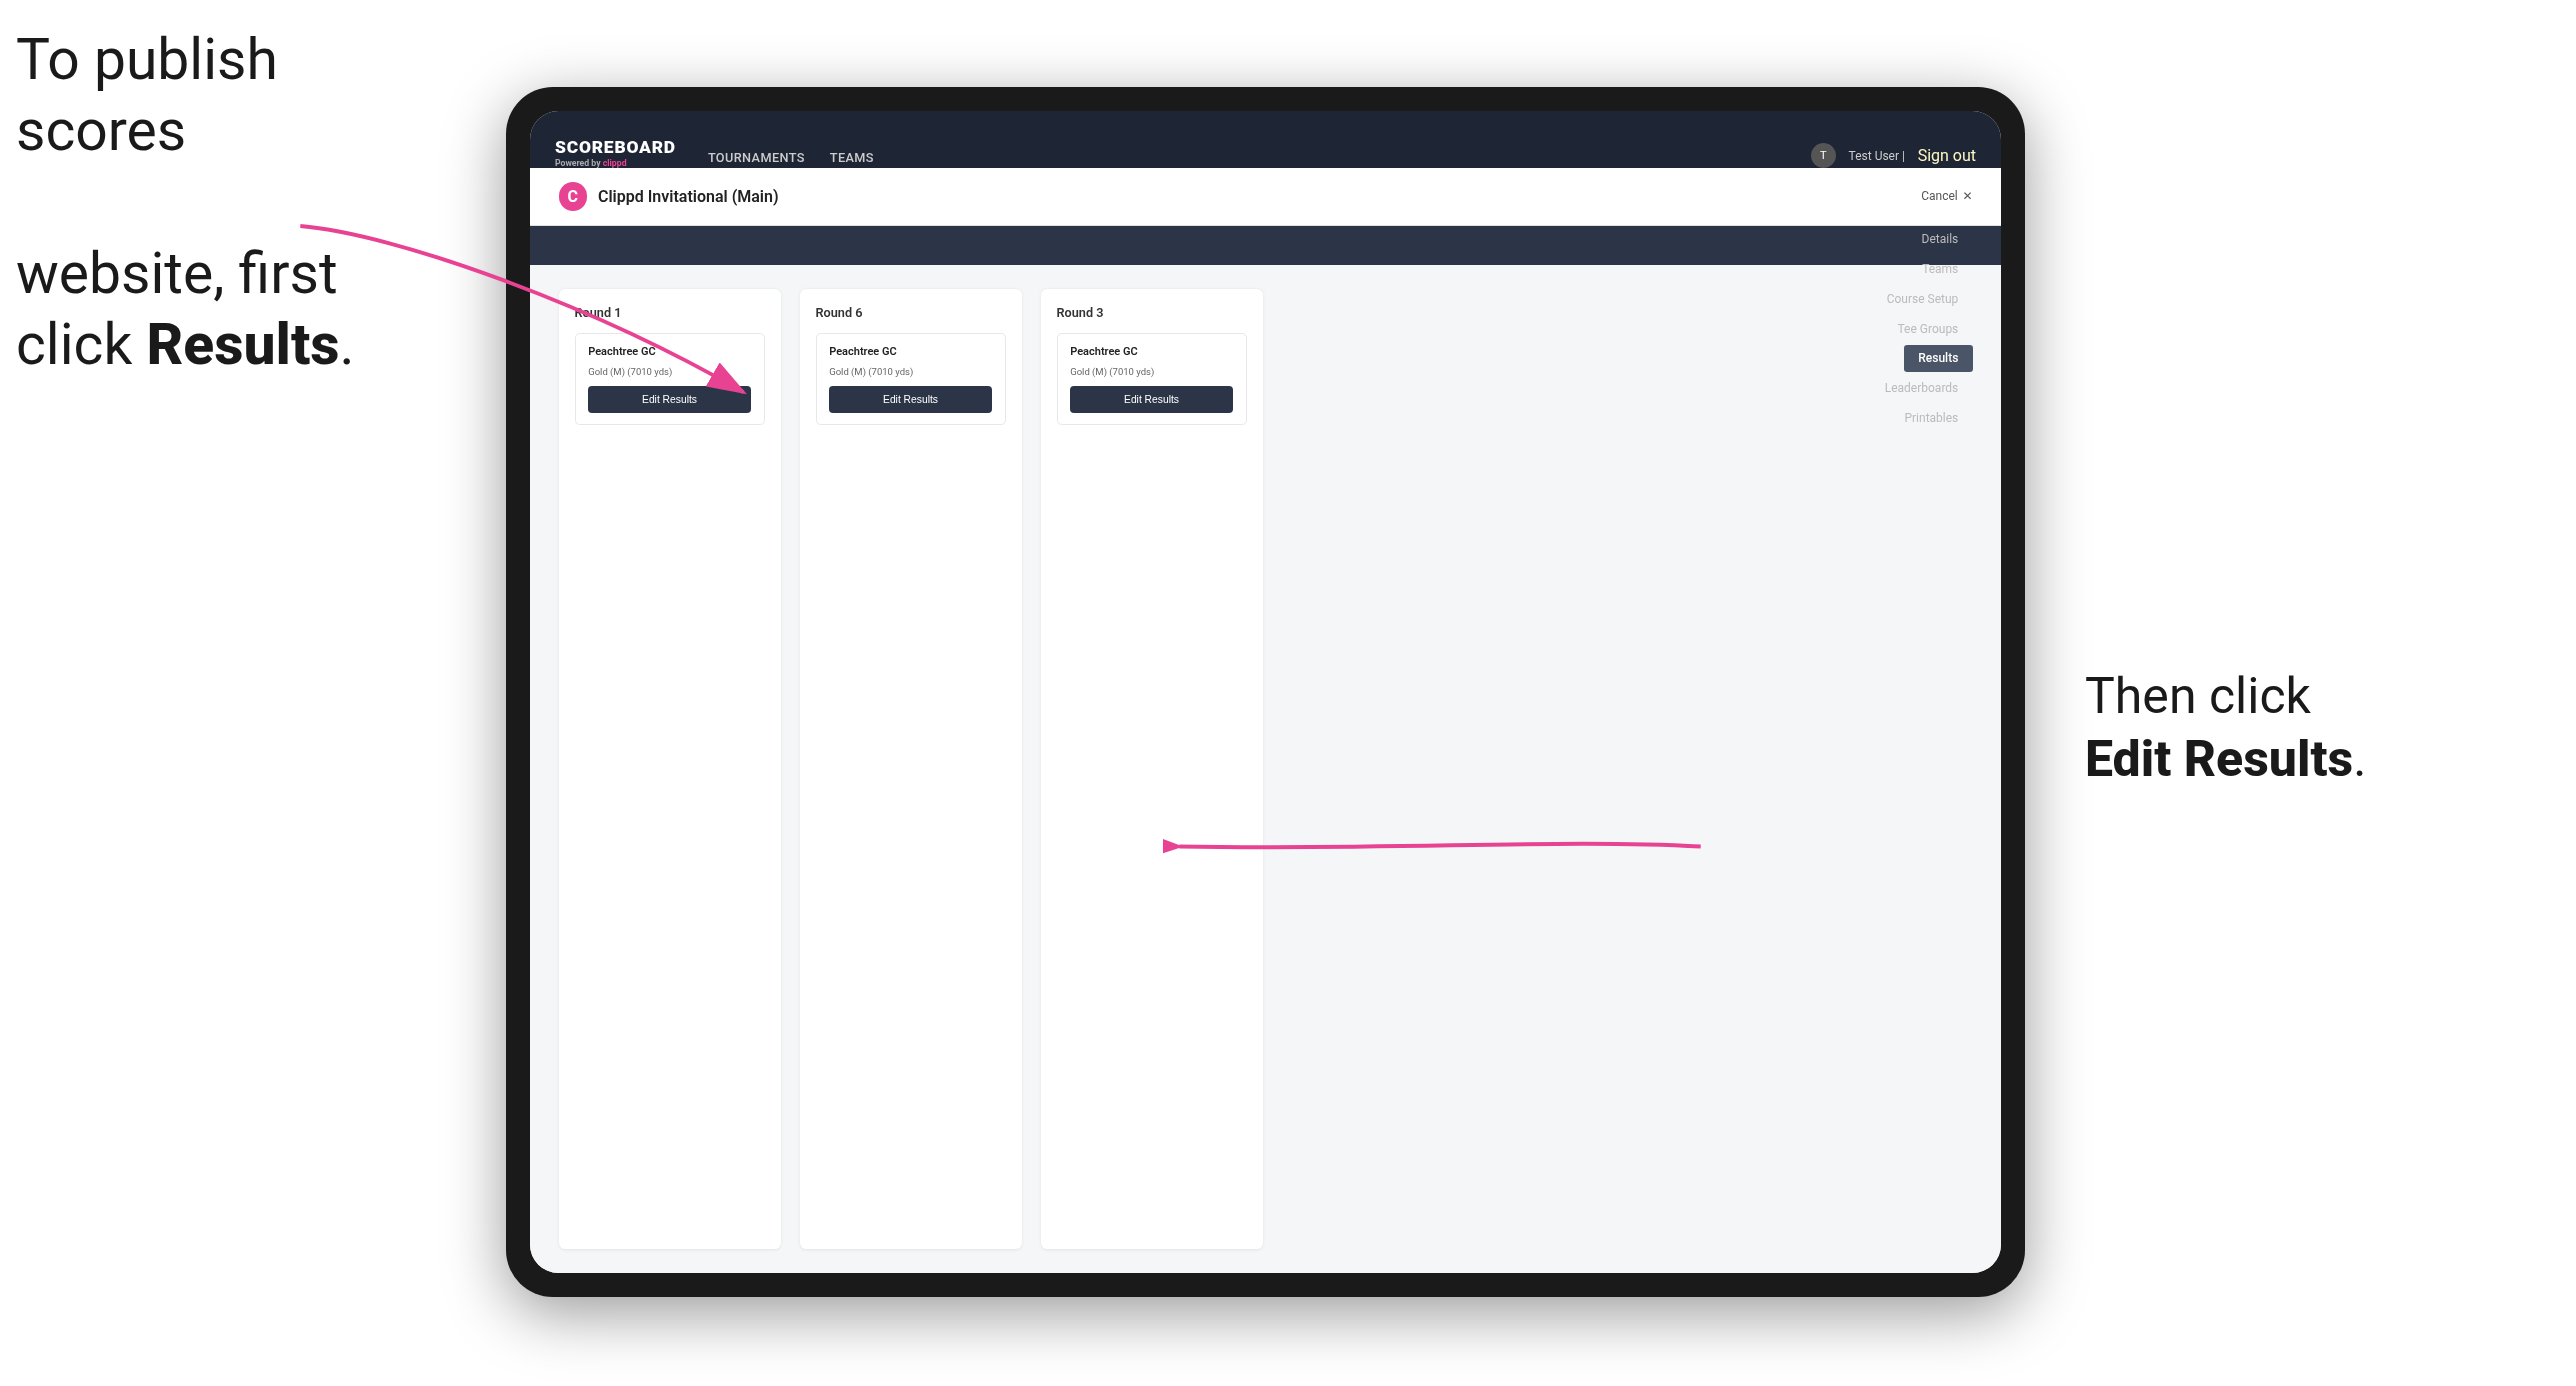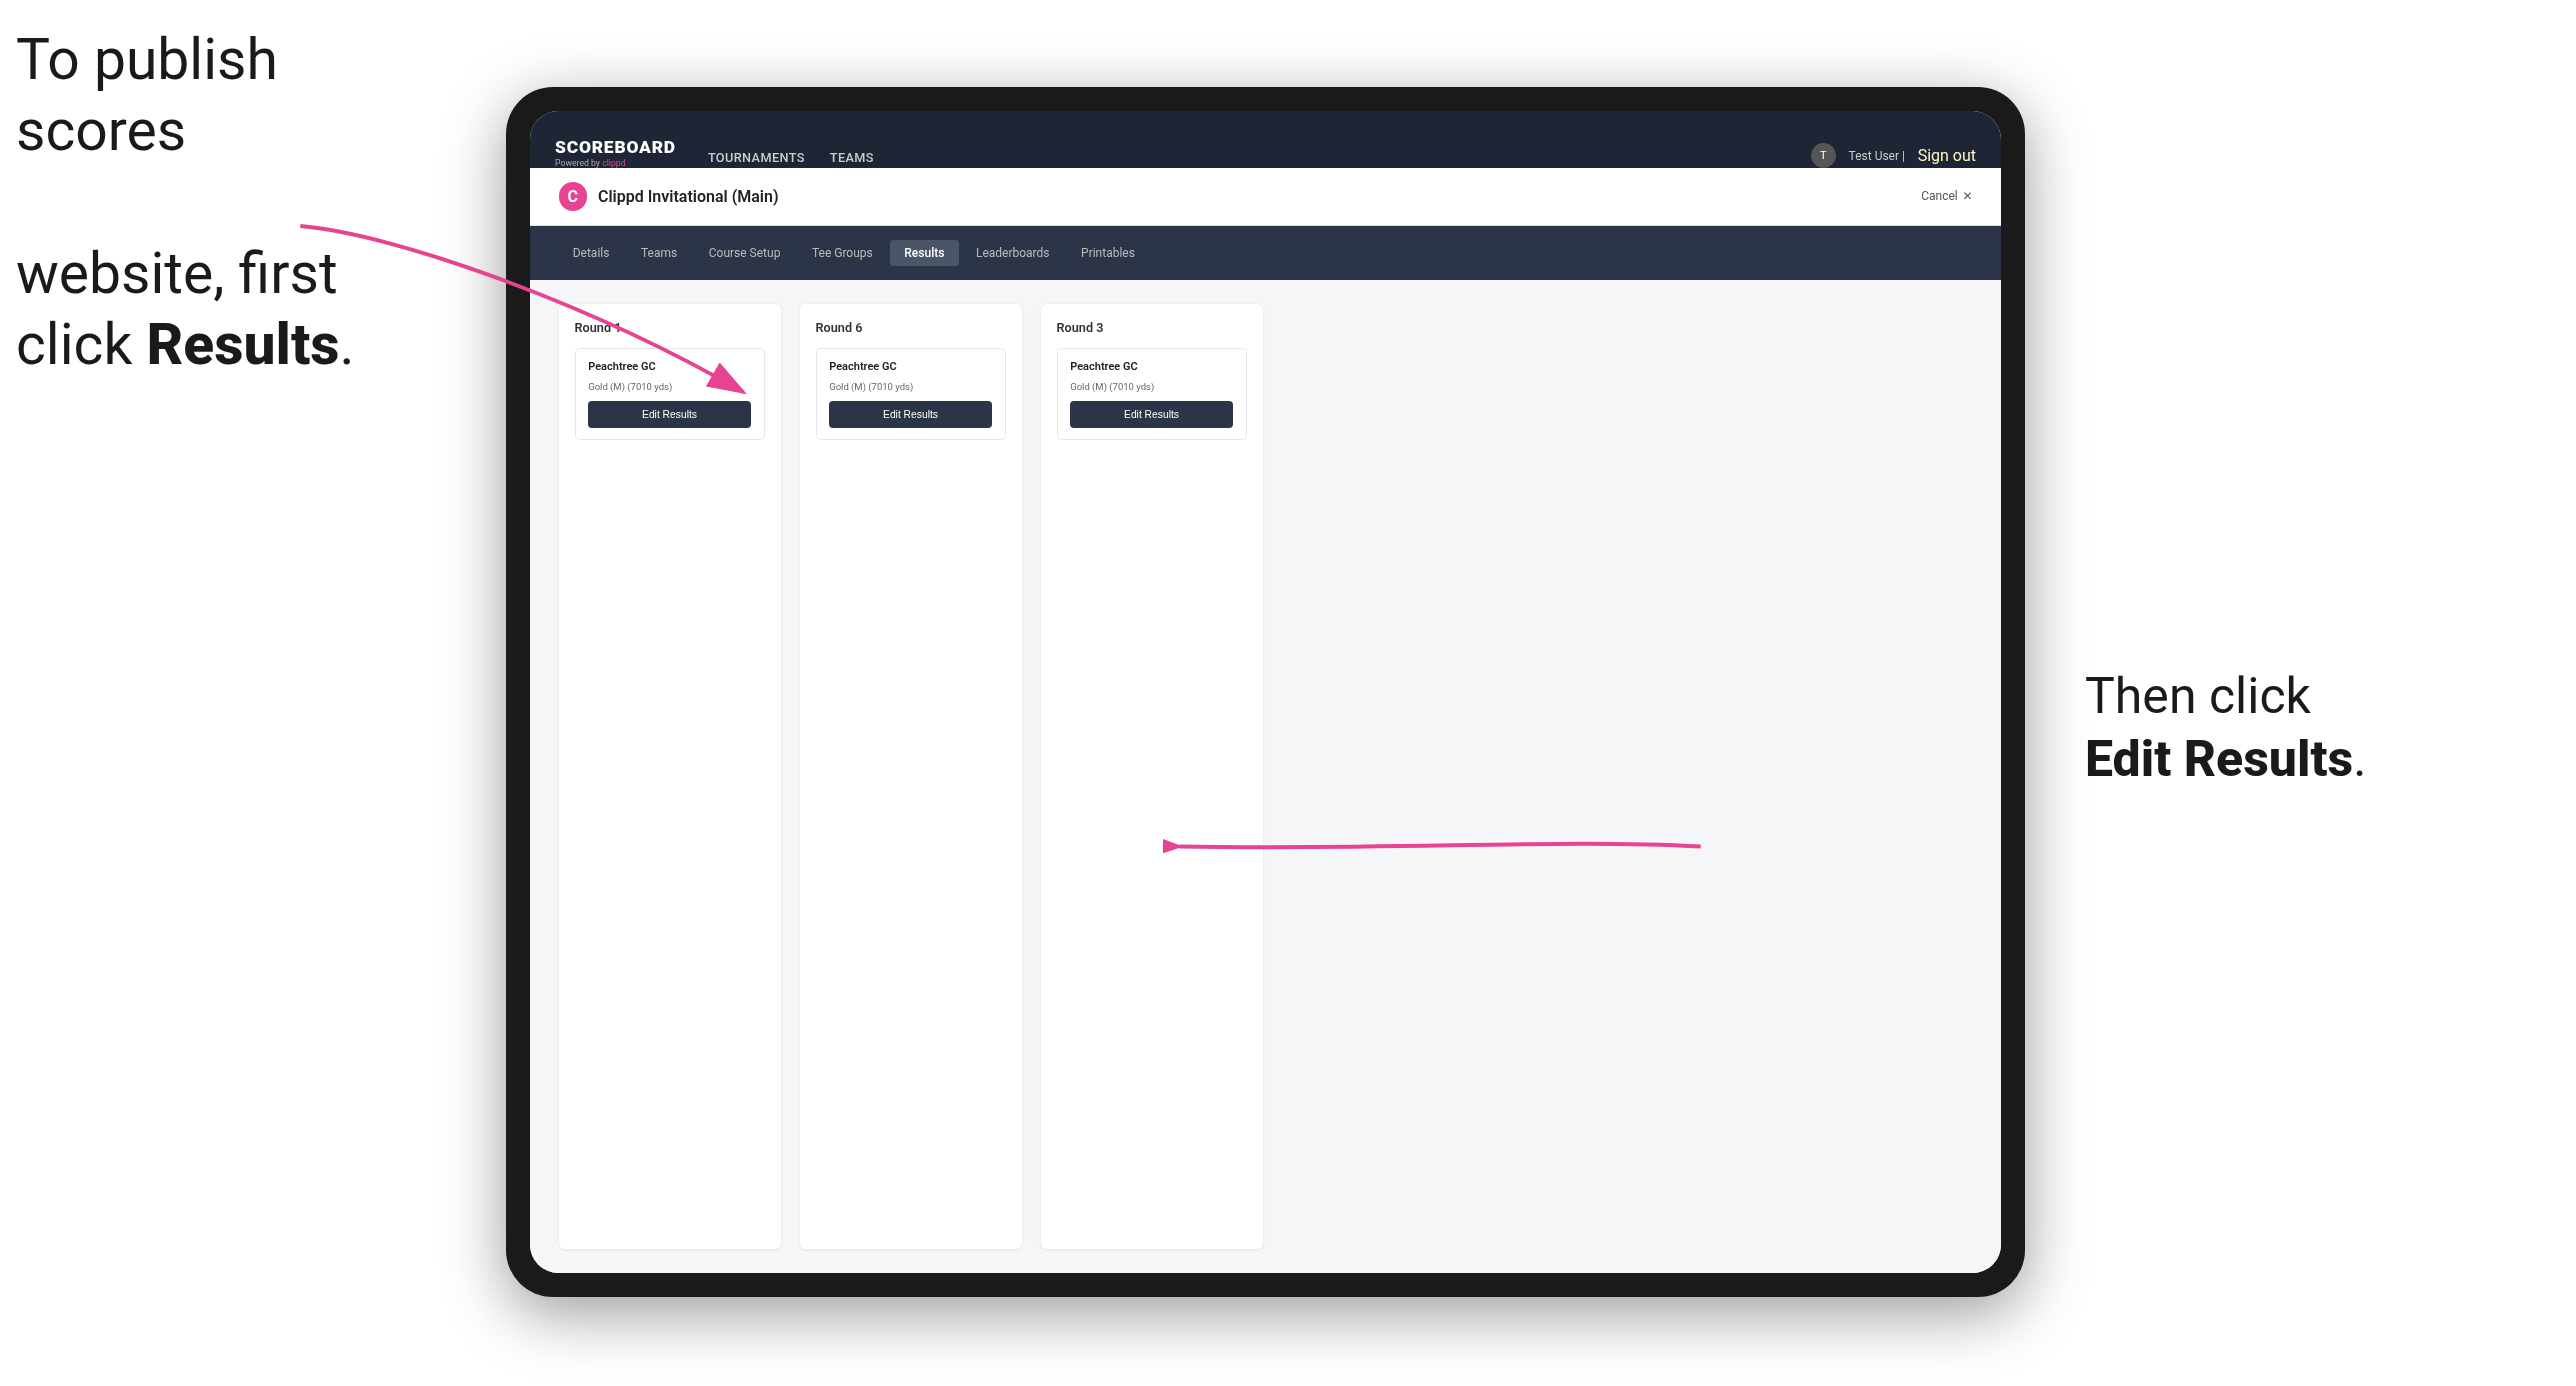--- a/index.html
+++ b/index.html
@@ -86,20 +86,21 @@
       color: white;
       letter-spacing: 0.8px;
       text-transform: uppercase;
       line-height: 1;
     }
 
     .logo-sub {
       font-size: 8.7px;
       color: #aaa;
       margin-top: 1.6px;
+      font-weight: bold;
     }
 
     .logo-sub span {
       color: #e84393;
     }
 
     .nav-links {
       display: flex;
       gap: 25px;
       flex: 1;
@@ -193,23 +194,24 @@
       font-size: 12px;
       cursor: pointer;
       text-align: right;
     }
 
     
     .sub-nav {
       background: #2c3547;
       display: flex;
       padding: 0 28.5px;
-      height: 54px;
-      align-items: center;
+      height: 39px;
+      align-items: flex-end;
       gap: 3.2px;
+      flex-direction: column;
     }
 
     .sub-nav-tab {
       padding: 6.3px 14.2px;
       font-size: 12px;
       color: #bbb;
       cursor: pointer;
       border-radius: 3.2px;
       font-weight: 400;
     }

